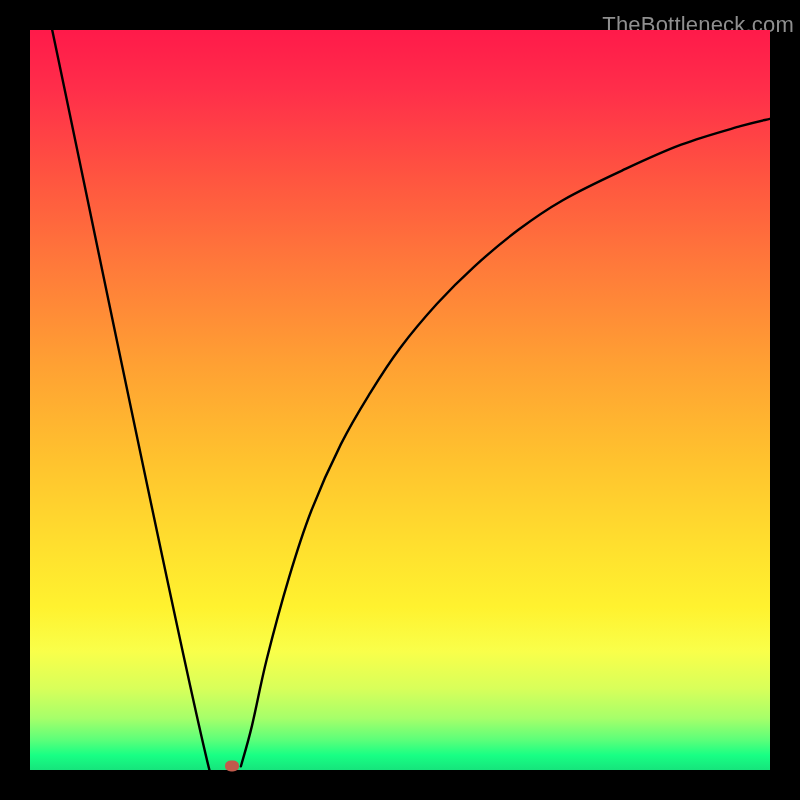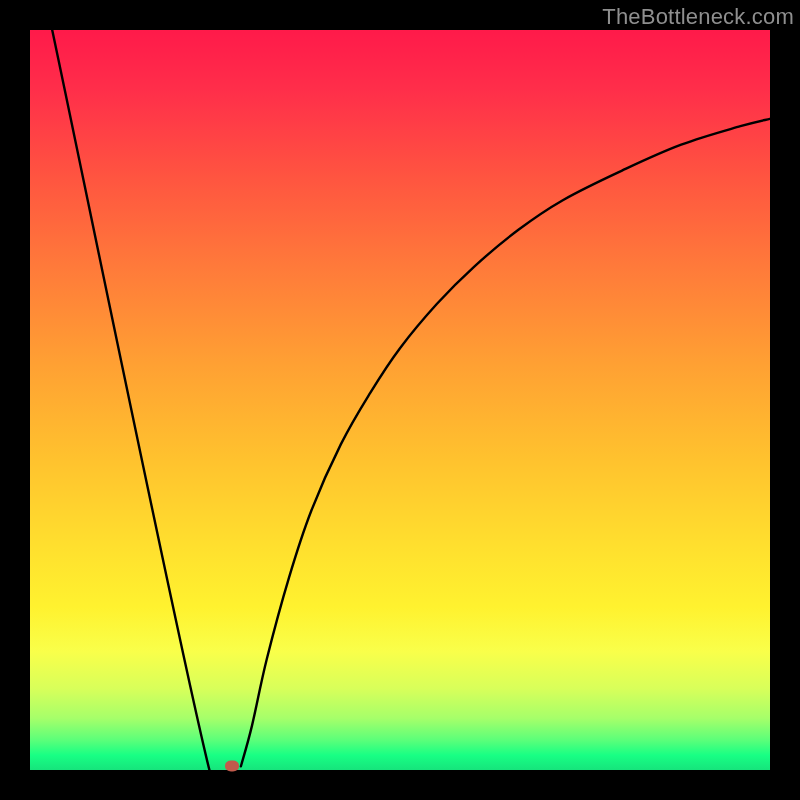--- a/index.html
+++ b/index.html
@@ -36,21 +36,21 @@
       #f9ff4a 84%,
       #d8ff5a 89%,
       #a6ff6a 93%,
       #5aff7a 96%,
       #18ff84 98%,
       #16e47c 100%
     );
   }
   .watermark {
     position: absolute;
-    top: 4px;
+    top: 12px;
     right: 6px;
     color: #8f8f8f;
     font-size: 22px;
     letter-spacing: 0.2px;
     font-weight: 400;
     user-select: none;
   }
   svg.curve {
     position: absolute;
     inset: 0;

